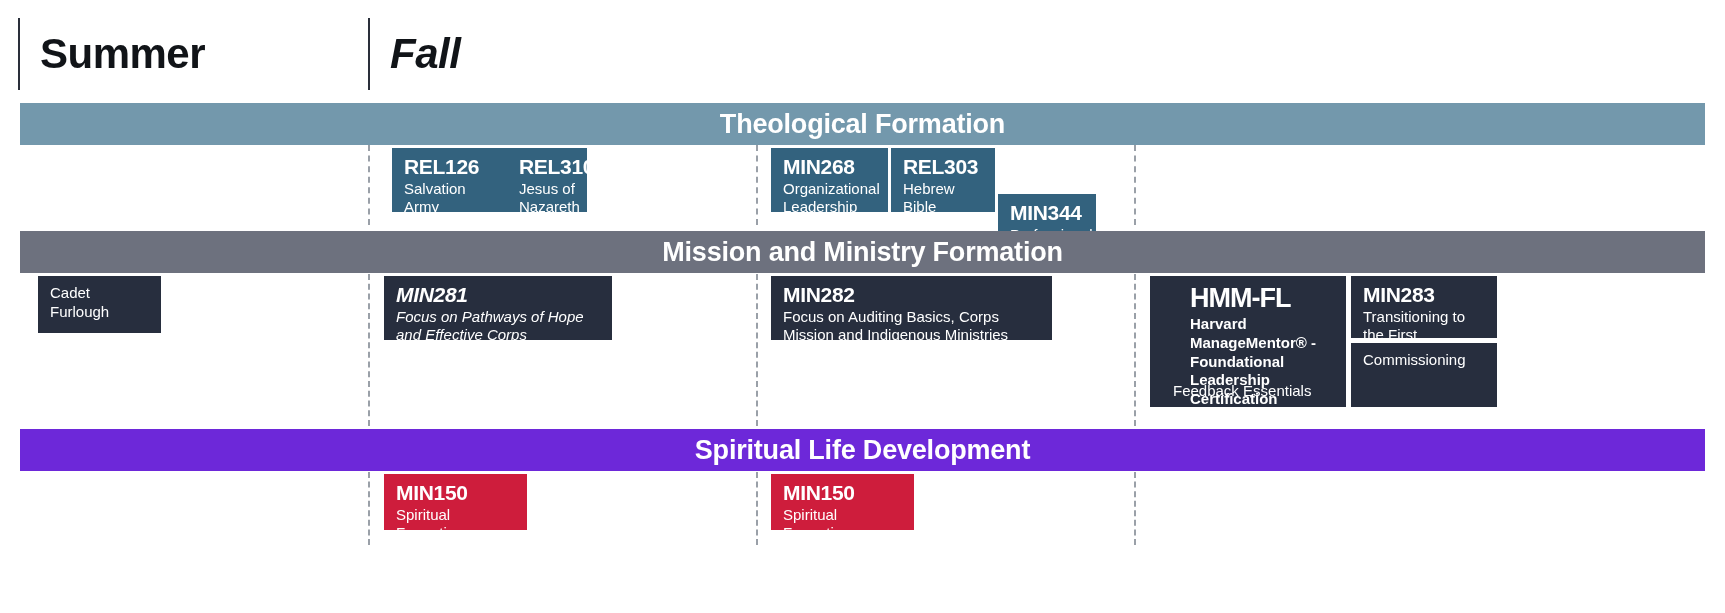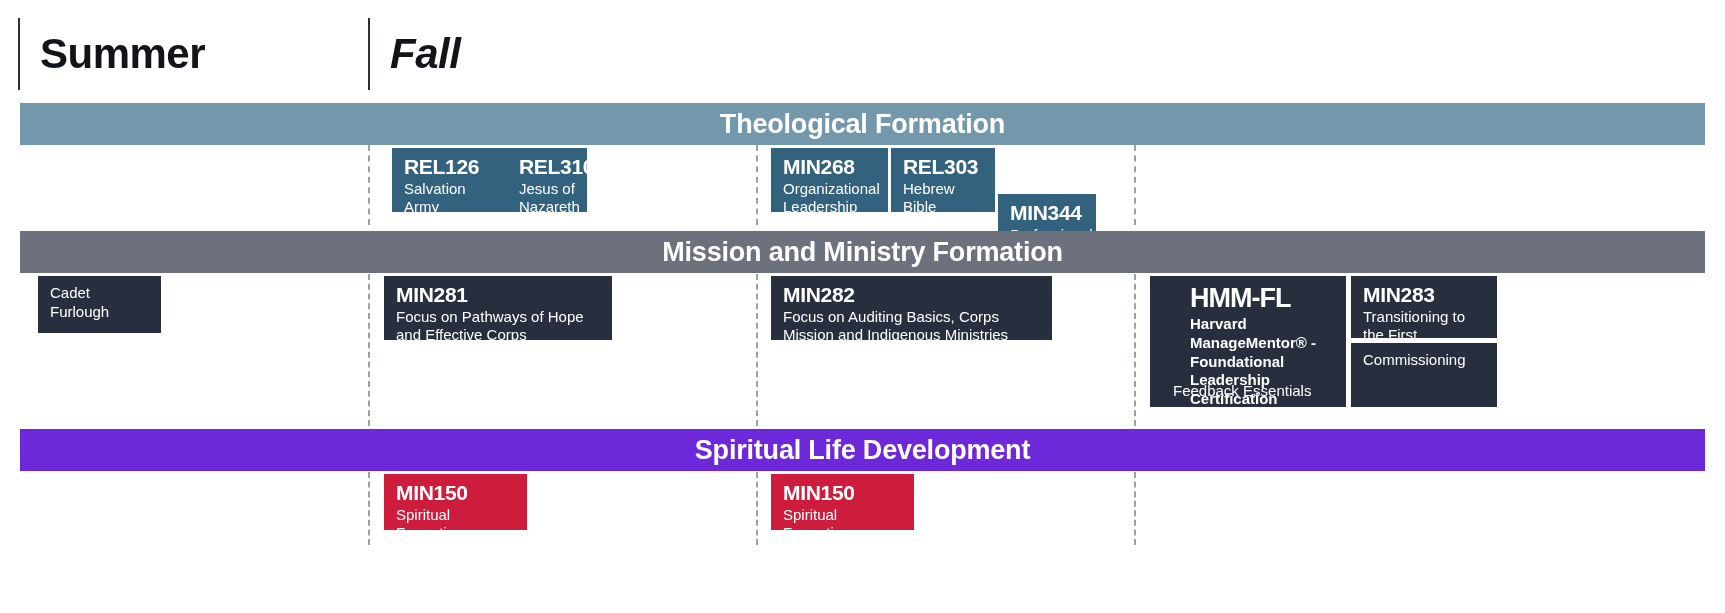--- a/index.html
+++ b/index.html
@@ -125,21 +125,21 @@
     <span class="title">Professional Ethics</span>
   </div>
 
   <div class="track-bar" style="top:231px;background:#6D717E;">
     <span>Mission and Ministry Formation</span>
   </div>
 
   <div class="box mission" style="left:38px;top:276px;width:123px;height:57px;">
     <span class="plain">Cadet Furlough</span>
   </div>
-  <div class="box mission" style="left:384px;top:276px;width:228px;height:64px;">
+  <div class="box mission" style="left:384px;top:276px;width:228px;height:64px;font-style:italic;">
     <span class="code">MIN281</span>
     <span class="title">Focus on Pathways of Hope and Effective Corps Leadership</span>
   </div>
   <div class="box mission" style="left:771px;top:276px;width:281px;height:64px;">
     <span class="code">MIN282</span>
     <span class="title">Focus on Auditing Basics, Corps Mission and Indigenous Ministries</span>
   </div>
   <div class="box mission hmm" style="left:1150px;top:276px;width:196px;height:131px;padding-left:40px;">
     <span class="code">HMM-FL</span>
     <span class="subtitle">Harvard ManageMentor® - Foundational Leadership Certification</span>

